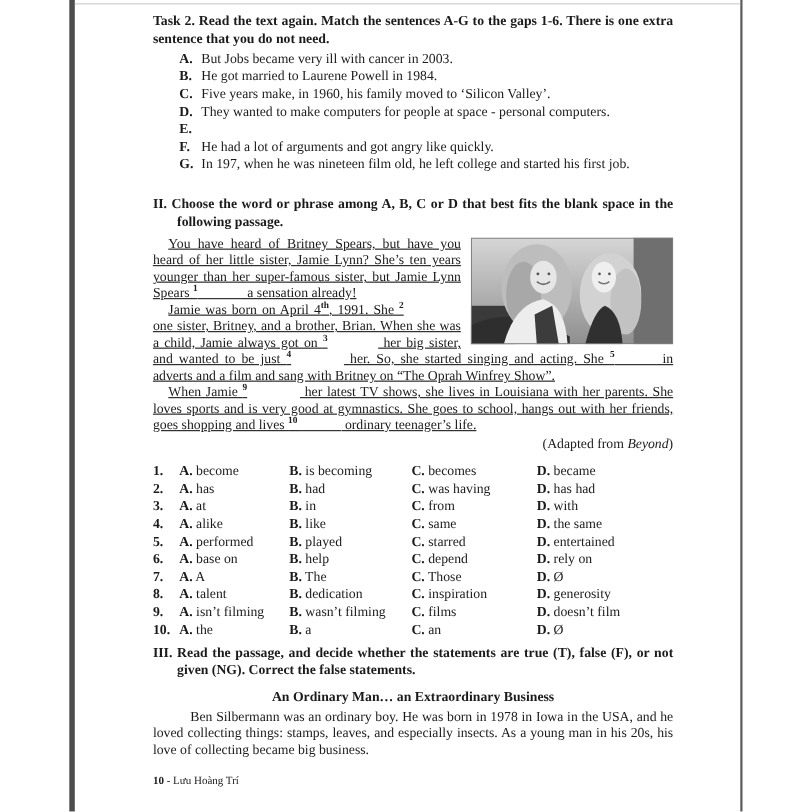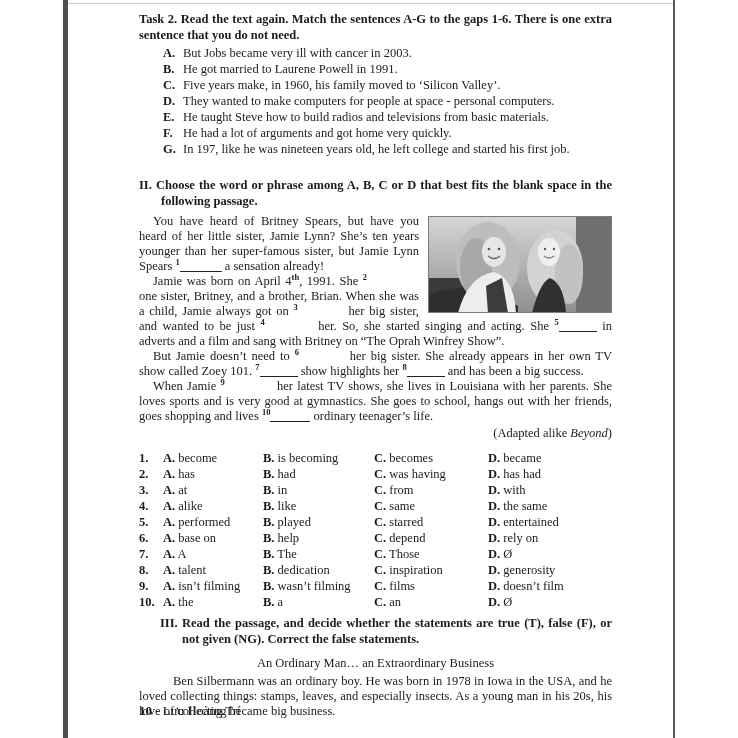--- a/index.html
+++ b/index.html
@@ -9,35 +9,35 @@
   .right-line{position:absolute;left:673px;top:0;width:2px;height:738px;background:#5a5a5a;}
   .top-line{position:absolute;left:68px;top:3px;width:605px;height:1px;background:#c9c9c9;}
   .content{position:absolute;left:139px;top:12px;width:473px;font-size:12.5px;line-height:15.5px;text-align:justify;}
   .task2-heading{font-weight:bold;}
   .task-list{margin-top:2px;}
   .task-item{display:flex;padding-left:24px;line-height:16px;text-align:left;}
   .task-item .lbl{font-weight:bold;width:20px;flex:0 0 20px;}
   .sec-head{font-weight:bold;margin-top:21px;padding-left:22px;text-indent:-22px;}
   .sec-head .sec-lbl{font-weight:bold;}
   .passage{margin-top:5px;line-height:15px;}
-  .para{text-indent:14px;margin:0;}
+  .para{text-indent:14px;margin:0;text-decoration:underline;}
   .photo{float:right;width:184px;height:97px;margin:2px 0 3px 9px;display:block;}
   sup{font-size:8.5px;font-weight:bold;line-height:0;}
   .blank-line{display:inline-block;height:9px;border-bottom:1px solid #222;margin-bottom:-2px;}
   .blank-space{display:inline-block;height:1px;}
   .credit{text-align:right;line-height:15px;margin-top:2px;}
   .credit i{font-style:italic;}
   .options{margin-top:9px;text-align:left;}
   .opt-row{display:grid;grid-template-columns:24px 100px 111px 114px auto;line-height:16px;}
   .opt-num{font-weight:bold;}
   .opt-cell b{font-weight:bold;}
-  .sec3-head{margin-top:6px;margin-left:21px;}
-  .story-title{text-align:center;font-weight:normal;margin-top:8px;line-height:16px;}
+  .sec3-head{margin-top:6px;}
+  .story-title{text-align:center;font-weight:bold;margin-top:8px;line-height:16px;}
   .story-para{text-indent:34px;margin-top:3px;line-height:15px;}
-  .footer{position:absolute;left:139px;top:703px;font-size:13px;line-height:16px;}
+  .footer{position:absolute;left:139px;top:703px;font-size:10px;line-height:16px;}
   .footer .num{font-weight:bold;}
 </style>
 </head>
 <body>
 
 <div class="page">
   <div class="left-bar"></div>
   <div class="right-line"></div>
   <div class="top-line"></div>
 
@@ -45,41 +45,40 @@
 
     <div class="task2-heading">Task 2. Read the text again. Match the sentences A-G to the gaps 1-6. There is one extra sentence that you do not need.</div>
 
     <div class="task-list">
         <div class="task-item">
           <span class="lbl">A.</span>
           <span>But Jobs became very ill with cancer in 2003.</span>
         </div>
         <div class="task-item">
           <span class="lbl">B.</span>
-          <span>He got married to Laurene Powell in 1991.</span>
+          <span>He got married to Laurene Powell in 1984.</span>
         </div>
         <div class="task-item">
           <span class="lbl">C.</span>
           <span>Five years make, in 1960, his family moved to ‘Silicon Valley’.</span>
         </div>
         <div class="task-item">
           <span class="lbl">D.</span>
           <span>They wanted to make computers for people at space - personal computers.</span>
         </div>
         <div class="task-item">
           <span class="lbl">E.</span>
-          <span>He taught Steve how to build radios and televisions from basic materials.</span>
         </div>
         <div class="task-item">
           <span class="lbl">F.</span>
-          <span>He had a lot of arguments and got home very quickly.</span>
+          <span>He had a lot of arguments and got angry like quickly.</span>
         </div>
         <div class="task-item">
           <span class="lbl">G.</span>
-          <span>In 197, like he was nineteen years old, he left college and started his first job.</span>
+          <span>In 197, when he was nineteen film old, he left college and started his first job.</span>
         </div>
       </div>
 
     <div class="sec-head">
       <span class="sec-lbl">II.</span>
       <span>Choose the word or phrase among A, B, C or D that best fits the blank space in the following passage.</span>
     </div>
 
     <div class="passage">
       <svg class="photo" viewBox="0 0 184 97" xmlns="http://www.w3.org/2000/svg">
@@ -105,23 +104,22 @@
         <ellipse cx="141" cy="58" rx="14" ry="30" fill="#c2c2c2"></ellipse>
         <ellipse cx="121" cy="36" rx="11" ry="14" fill="#efefef"></ellipse>
         <path d="M116 40 q5 4 10 0" stroke="#777" stroke-width="1.3" fill="none"></path>
         <circle cx="117" cy="33" r="1.2" fill="#555"></circle>
           <circle cx="126" cy="33" r="1.2" fill="#555"></circle>
         <path d="M104 97 Q112 66 122 62 Q136 68 138 97 Z" fill="#303030"></path>
         <rect x="0.5" y="0.5" width="183" height="96" fill="none" stroke="#7d7d7d" stroke-width="1"></rect>
       </svg>
       <p class="para">You have heard of Britney Spears, but have you heard of her little sister, Jamie Lynn? She’s ten years younger than her super-famous sister, but Jamie Lynn Spears <sup>1</sup><span class="blank-line" style="width: 42px;"></span> a sensation already!</p>
       <p class="para">Jamie was born on April 4<sup>th</sup>, 1991. She <sup>2</sup><span class="blank-space" style="width: 52px;"></span> one sister, Britney, and a brother, Brian. When she was a child, Jamie always got on <sup>3</sup><span class="blank-space" style="width: 46px;"></span> her big sister, and wanted to be just <sup>4</sup><span class="blank-space" style="width: 48px;"></span> her. So, she started singing and acting. She <sup>5</sup><span class="blank-line" style="width: 38px;"></span> in adverts and a film and sang with Britney on “The Oprah Winfrey Show”.</p>
-      <p class="para">But Jamie doesn’t need to <sup>6</sup><span class="blank-space" style="width: 46px;"></span> her big sister. She already appears in her own TV show called Zoey 101. <sup>7</sup><span class="blank-line" style="width: 38px;"></span> show highlights her <sup>8</sup><span class="blank-line" style="width: 38px;"></span> and has been a big success.</p>
       <p class="para">When Jamie <sup>9</sup><span class="blank-space" style="width: 48px;"></span> her latest TV shows, she lives in Louisiana with her parents. She loves sports and is very good at gymnastics. She goes to school, hangs out with her friends, goes shopping and lives <sup>10</sup><span class="blank-line" style="width: 40px;"></span> ordinary teenager’s life.</p>
-      <div class="credit"><span>(Adapted alike </span><i>Beyond</i><span>)</span></div>
+      <div class="credit"><span>(Adapted from </span><i>Beyond</i><span>)</span></div>
     </div>
 
     <div class="options">
         <div class="opt-row">
           <span class="opt-num">1.</span>
           <span class="opt-cell"><b>A.</b> become</span>
           <span class="opt-cell"><b>B.</b> is becoming</span>
           <span class="opt-cell"><b>C.</b> becomes</span>
           <span class="opt-cell"><b>D.</b> became</span>
         </div>

